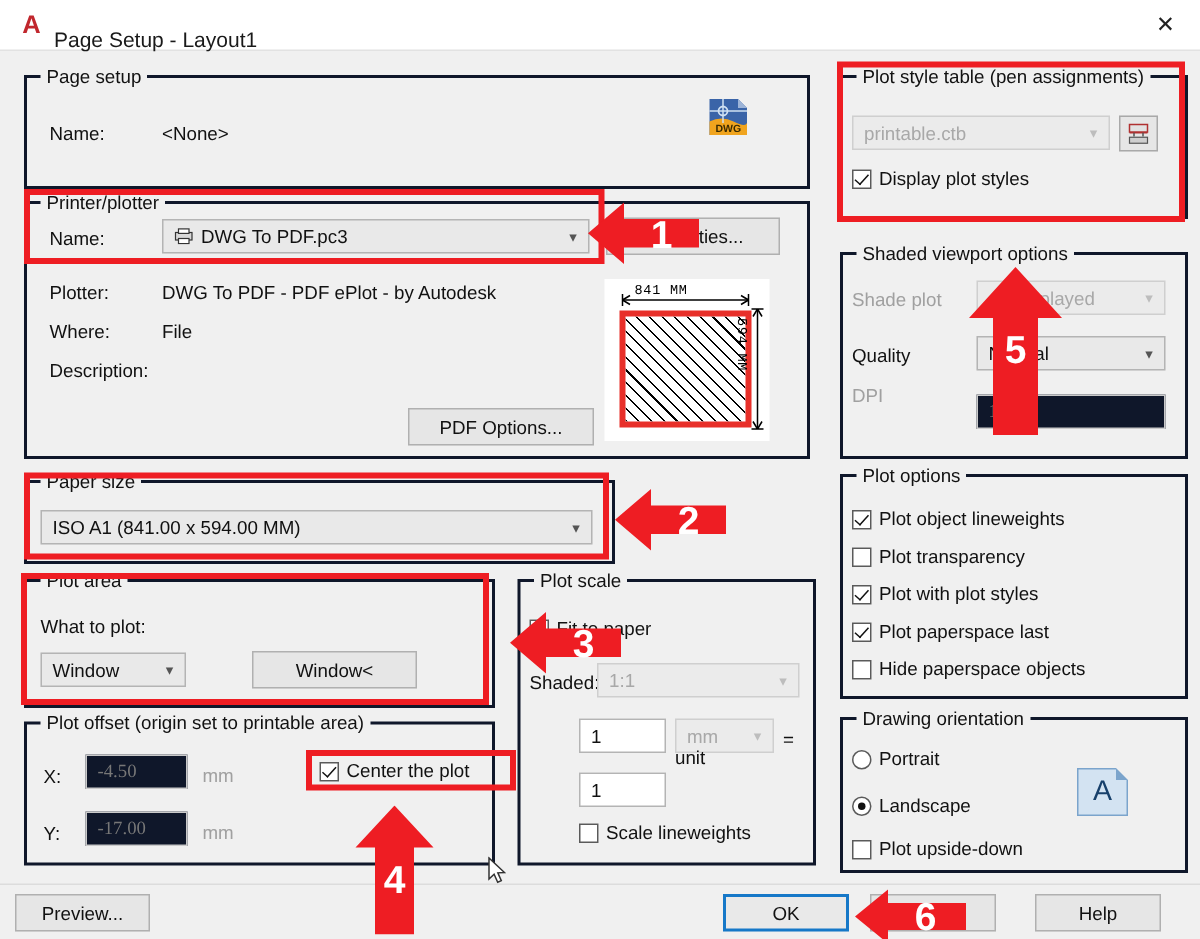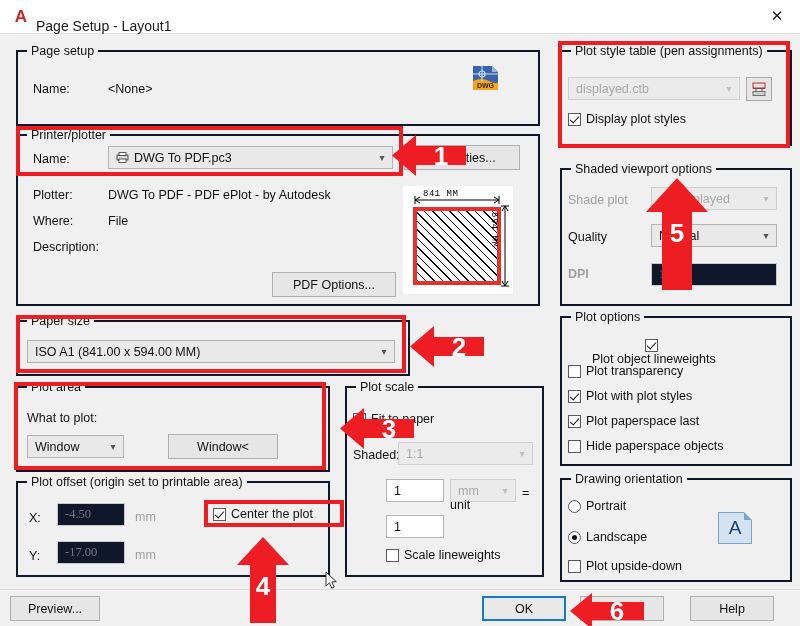--- a/index.html
+++ b/index.html
@@ -281,21 +281,21 @@
 
   <div class="chk" style="left:386px;top:548px;">
     <span class="box"></span>
     <span class="tx">Scale lineweights</span>
   </div>
 
   <div class="grp" style="left:560px;top:50px;width:228px;height:92px;">
     <span class="lg">Plot style table (pen assignments)</span>
   </div>
   <div class="combo disabled" style="left:568px;top:77px;width:172px;">
-    <span class="ctxt">displayed.ctb</span>
+    <span class="ctxt">printable.ctb</span>
     <span class="carat">▾</span>
   </div>
   <div class="pen-btn" style="left:746px;top:77px;">
     <svg width="16" height="15" viewBox="0 0 16 15">
       <rect x="2" y="1" width="12" height="5" fill="#e2e2e2" stroke="#b03030" stroke-width="1"></rect>
       <line x1="2" y1="6.5" x2="14" y2="6.5" stroke="#b03030" stroke-width="1"></line>
       <line x1="5" y1="6.5" x2="5" y2="9" stroke="#555" stroke-width="1"></line>
       <line x1="11" y1="6.5" x2="11" y2="9" stroke="#555" stroke-width="1"></line>
       <rect x="2" y="9.5" width="12" height="4" fill="#cfcfcf" stroke="#555" stroke-width=".8"></rect>
     </svg>
@@ -313,27 +313,27 @@
     <span class="ctxt">As displayed</span>
     <span class="carat">▾</span>
   </div>
 
   <div class="lbl" style="left:568px;top:230px;">Quality</div>
   <div class="combo" style="left:651px;top:224px;width:126px;">
     <span class="ctxt">Normal</span>
     <span class="carat">▾</span>
   </div>
 
-  <div class="lbl dim" style="left:568px;top:267px;font-weight:bold;">DPI</div>
+  <div class="lbl dim" style="left:568px;top:257px;">DPI</div>
   <div class="txtbox ro" style="left:651px;top:263px;width:126px;">100</div>
 
   <div class="grp" style="left:560px;top:316px;width:228px;height:146px;">
     <span class="lg">Plot options</span>
   </div>
-  <div class="chk" style="left:592px;top:339px;flex-direction:column;">
+  <div class="chk" style="left:568px;top:339px;">
     <span class="box on"></span>
     <span class="tx">Plot object lineweights</span>
   </div>
   <div class="chk" style="left:568px;top:364px;">
     <span class="box"></span>
     <span class="tx">Plot transparency</span>
   </div>
   <div class="chk" style="left:568px;top:389px;">
     <span class="box on"></span>
     <span class="tx">Plot with plot styles</span>

